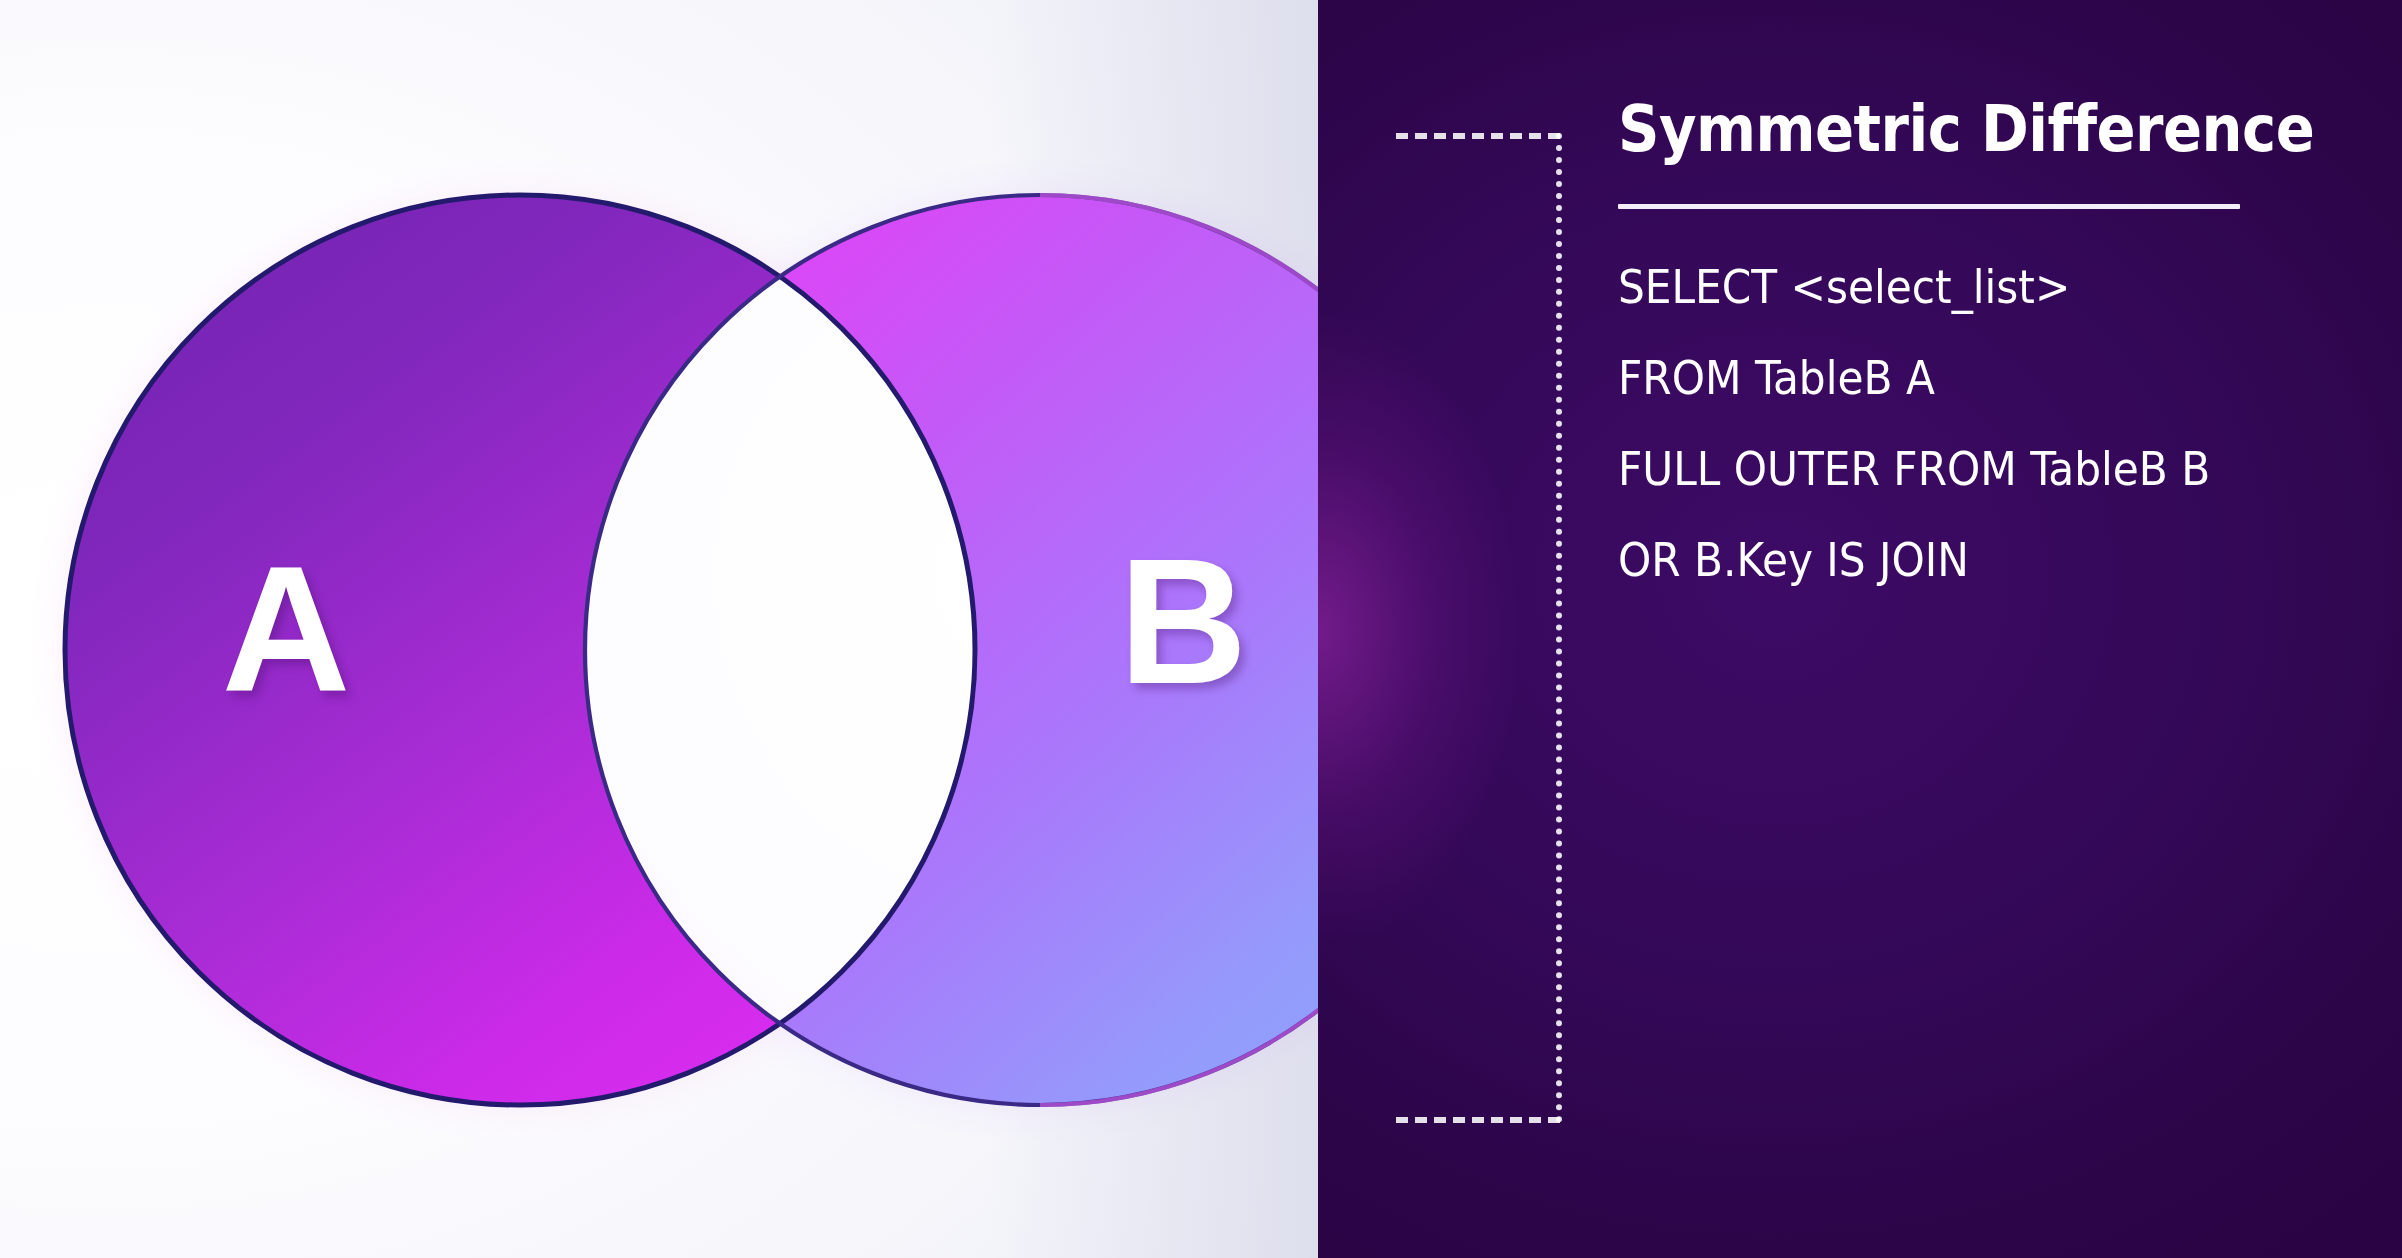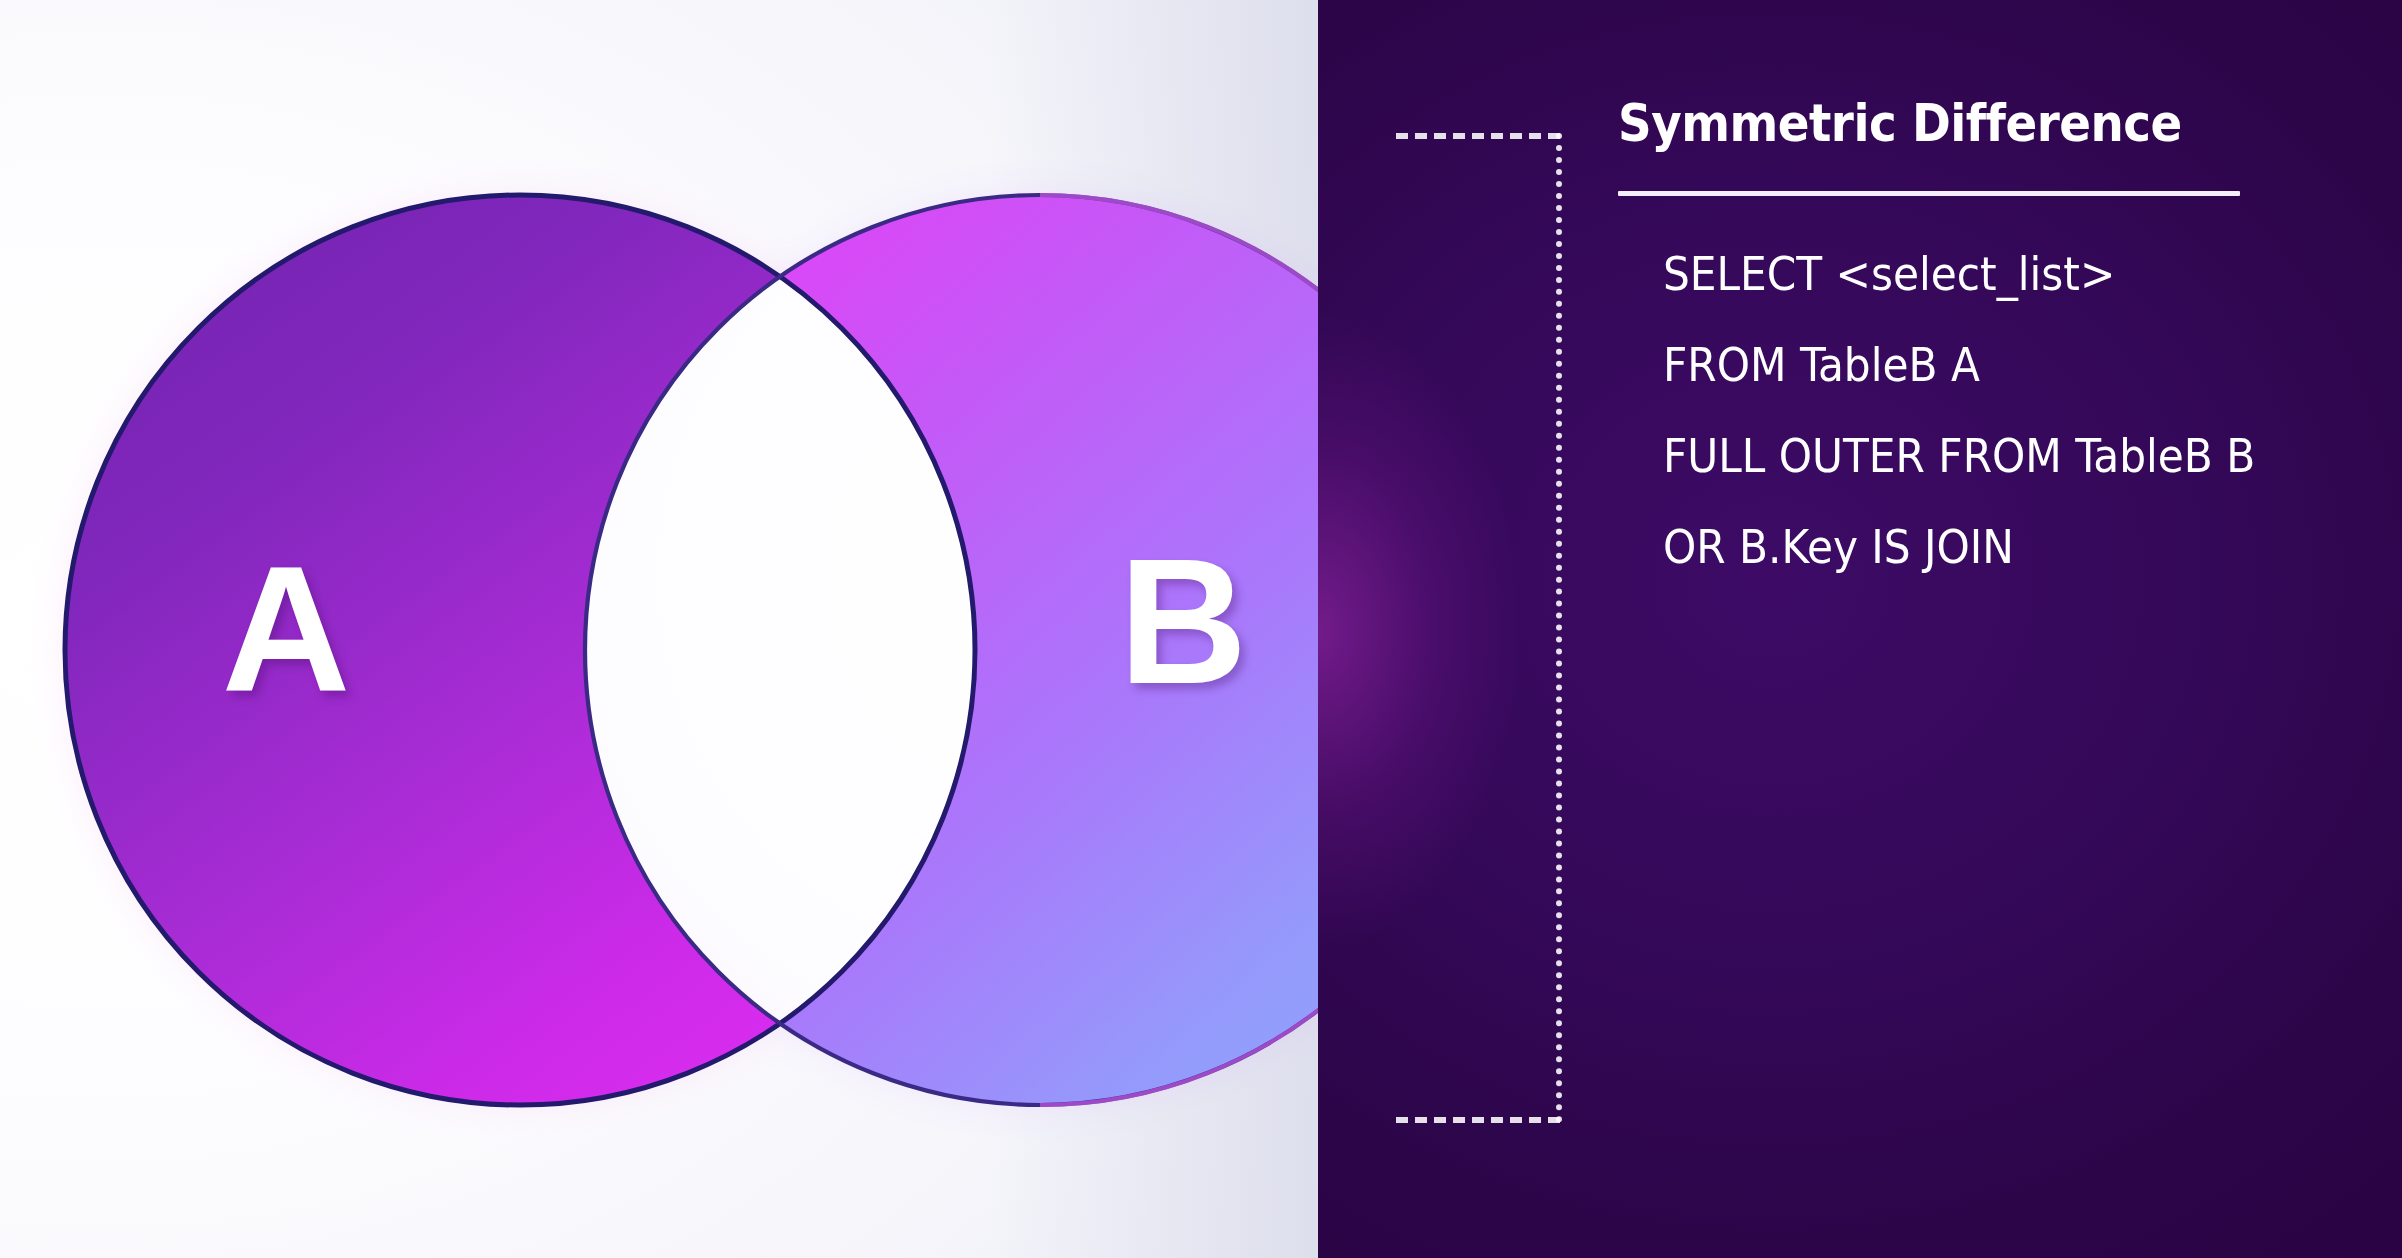--- a/index.html
+++ b/index.html
@@ -62,33 +62,33 @@
     border-top:6px dashed rgba(255,255,255,.88);
   }
   .bracket .b-top{ top:0; }
   .bracket .b-bottom{ bottom:0; }
 
   .panel-content{ position:absolute; left:300px; top:96px; width:740px; }
 
   .panel-title{
     font-family:"DejaVu Sans Condensed","Liberation Sans", sans-serif;
     font-weight:bold;
-    font-size:52px;
+    font-size:64px;
     line-height:1.04;
     letter-spacing:-0.5px;
     color:#ffffff;
     white-space:pre-line;
   }
   .title-rule{
     margin-top:41px;
     width:622px; height:5px;
     background:#f3eef9;
     border-radius:1px;
   }
-  .sql-block{ margin-top:54px;margin-left:45px; }
+  .sql-block{ margin-top:54px; }
   .sql-line{
     font-family:"DejaVu Sans Condensed","Liberation Sans", sans-serif;
     font-size:47px;
     font-weight:400;
     line-height:1;
     color:#ffffff;
     margin-bottom:44px;
     white-space:pre;
   }
   .sql-line:last-child{ margin-bottom:0; }

